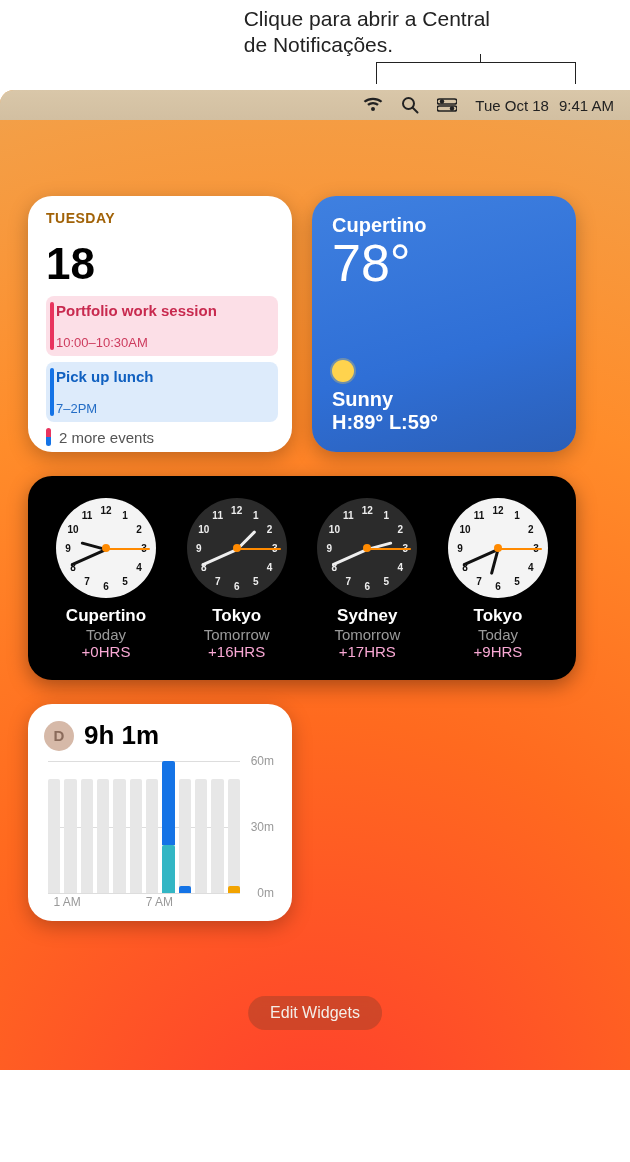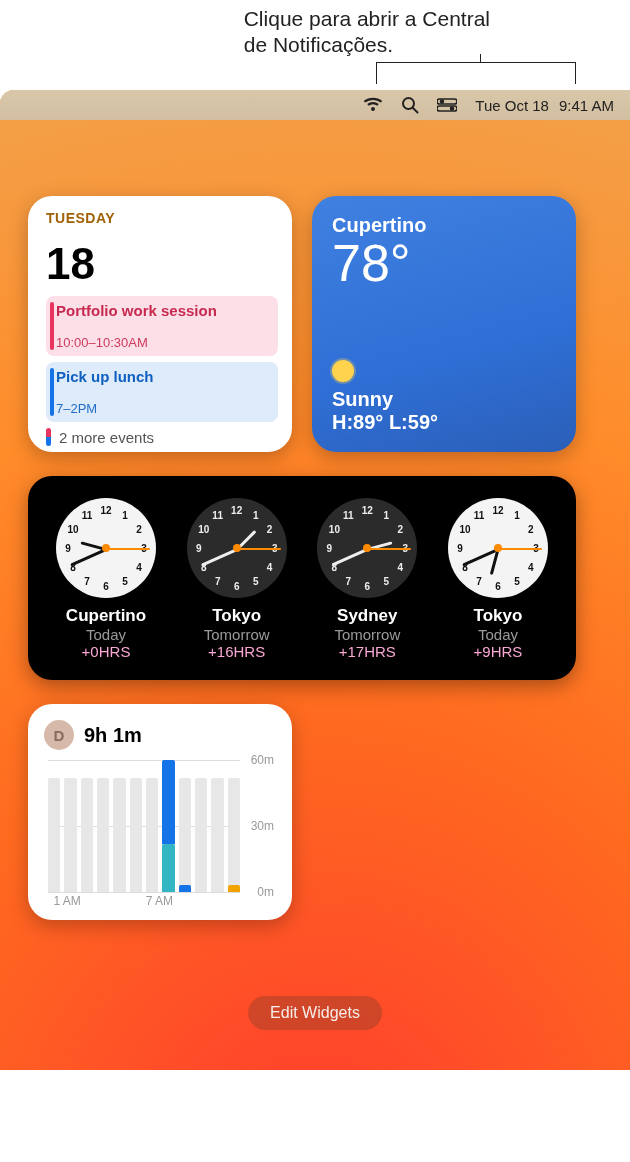--- a/index.html
+++ b/index.html
@@ -159,21 +159,21 @@
   .screentime {
     margin-top: 24px;
     width: 264px;
     background:#fff;
     border-radius:24px;
     padding:16px 14px 10px 16px;
     box-shadow: 0 6px 20px rgba(0,0,0,.25);
   }
   .st-header { display:flex; align-items:center; gap:10px;}
   .st-avatar { width:30px; height:30px; border-radius:50%; background:#d6b9a8; color:#8a6b5b; font-weight:700; display:flex; align-items:center; justify-content:center; font-size:15px;}
-  .st-total { font-size:20px; font-weight:700;text-align:center; }
+  .st-total { font-size:26px; font-weight:700;text-align:center; }
   .st-chart { position:relative; height:150px; margin-top:10px; padding:16px 38px 0 4px;}
   .st-grid { position:absolute; left:4px; right:38px; top:0;}
   .st-grid .line { position:absolute; left:0; right:0; border-top:1px solid #ddd; font-size:12px; color:#999;}
   .st-grid .line span { position:absolute; right:-34px; top:-8px;}
   .st-bars { position:absolute; left:4px; right:38px; bottom:18px; top:0; display:flex; align-items:flex-end; gap:4px;}
   .st-bar { flex:1; background:#e7e7e7; border-radius:2px 2px 0 0; position:relative;}
   .st-bar .fill { position:absolute; bottom:0; left:0; right:0; border-radius:2px 2px 0 0;}
   .st-xaxis { position:absolute; left:4px; right:38px; bottom:0; height:16px;}
   .st-xaxis span { position:absolute; font-size:12px; color:#999; transform:translateX(-50%);}
   

